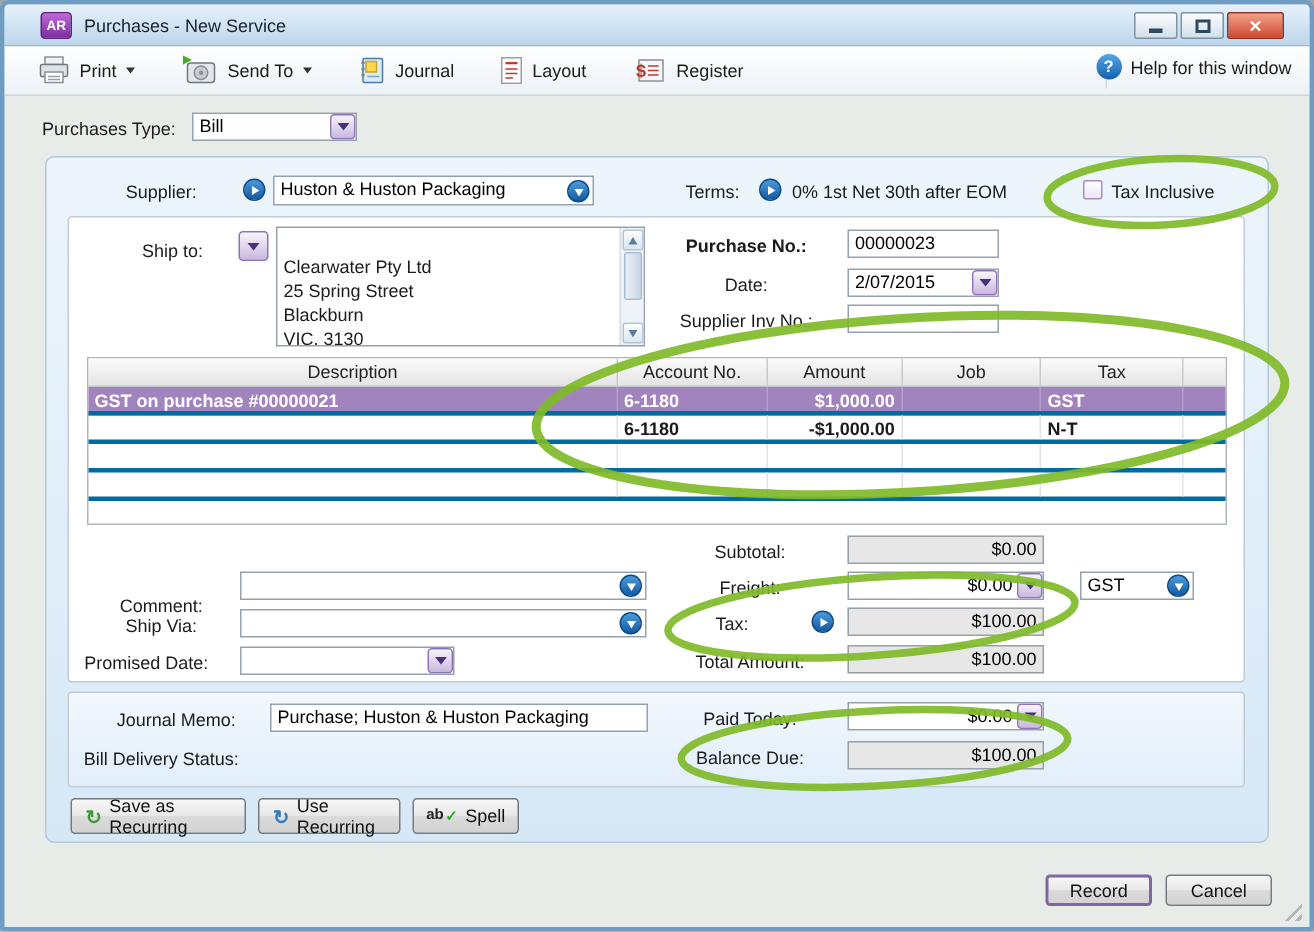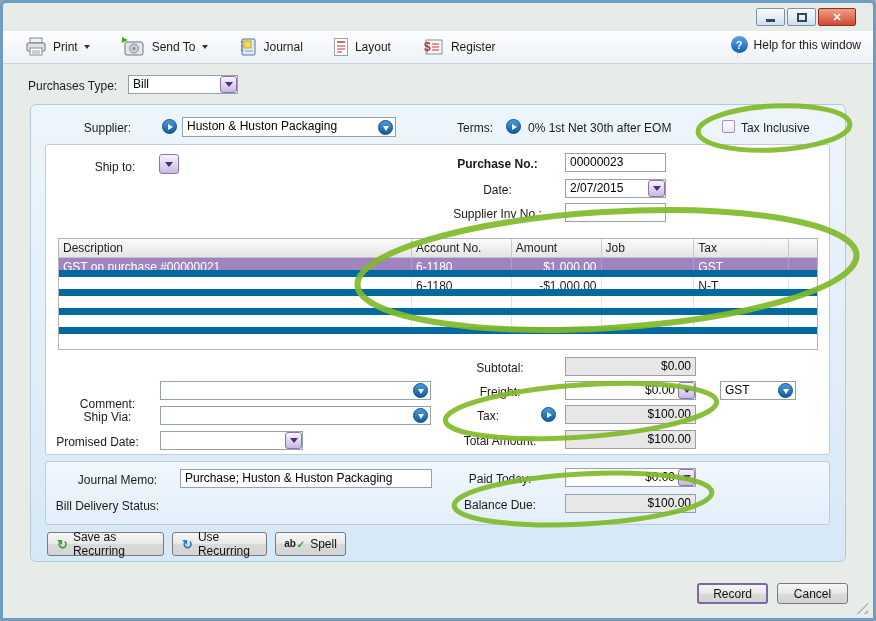--- a/index.html
+++ b/index.html
@@ -84,25 +84,25 @@
     border-bottom:5px solid #5b7e9e; }
   .tri-dn { width:0; height:0; border-left:3.5px solid transparent; border-right:3.5px solid transparent;
     border-top:5px solid #5b7e9e; }
   .sthumb { position:absolute; left:2px; top:16px; width:12px; height:32px;
     background:linear-gradient(90deg,#eaf0f6,#c6d5e4); border:1px solid #a8bccf; border-radius:2px; }
 
   
   .table { position:absolute; left:55px; top:235px; width:760px; height:112px;
     border:1px solid #b0b5ba; background:#fff; }
   .trow { display:flex; height:19px; }
-  .thead { background:linear-gradient(#fbfbfb,#e4e4e4); border-bottom:1px solid #bfc4c8; }
+  .thead { background:linear-gradient(#fbfbfb,#e4e4e4); border-bottom:1px solid #bfc4c8;text-align:center; }
   .cell { padding:2px 4px; border-right:1px solid #dfe3e6; overflow:hidden; white-space:nowrap; line-height:14px; }
   .thead .cell { border-right-color:#c9c9c9; color:#222; }
   .c0{width:354px;} .c1{width:100px;} .c2{width:90px;} .c3{width:93px;} .c4{width:95px;} .c5{width:28px;border-right:none;}
-  .rbody { border-bottom:7px solid #0369a1; }
+  .rbody { border-bottom:3px solid #0369a1;font-weight:bold; }
   .sel { background:#a184be; color:#fff; }
   .sel .cell { border-right-color:#b49cce; }
 
   
   .btn { position:absolute; height:24px; background:linear-gradient(#f6f6f6,#e9e9e9 48%,#dadada 52%,#d3d3d3);
     border:1px solid #747a80; border-radius:3px; display:flex; align-items:center;
     justify-content:center; gap:5px; padding:0 9px; font-size:12px; color:#111; }
   .btn.small { height:21px; }
   .btn.default { border:2px solid #7e68a2; }
   .icon-recur { color:#3f9c35; font-weight:bold; font-size:13px; line-height:13px; }
@@ -114,20 +114,24 @@
     background:repeating-linear-gradient(135deg,#b2b8bd 0 2px,transparent 2px 5px);
     clip-path:polygon(100% 0,100% 100%,0 100%); }
 
   svg.annot { position:absolute; left:0; top:0; pointer-events:none; }
 </style>
 </head>
 <body>
 
 <div id="win">
 
+  <div class="titlebar">
+    <div class="badge">AR</div>
+    <div class="title">Purchases - New Service</div>
+  </div>
   <div class="winbtn" style="left:753px;width:29px;">
       <span class="glyph-min"></span>
     </div>
   <div class="winbtn" style="left:784px;width:29px;">
       <span class="glyph-max"></span>
     </div>
   <div class="winbtn close" style="left:815px;width:38px;">
       <span>✕</span>
     </div>
 
@@ -218,20 +222,31 @@
   <div class="label" style="left:525px;top:118px;">0% 1st Net 30th after EOM</div>
   <div class="checkbox" style="left:719px;top:117px;"></div>
   <div class="label" style="left:738px;top:118px;">Tax Inclusive</div>
 
   <div class="panel-white"></div>
 
   <div class="label r" style="left:72px;top:157px;width:80px;">Ship to:</div>
   <span class="ddp solo" style="left:156px;top:151px;">
       <span class="chev"></span>
     </span>
+  <div class="shipto">
+    <span>Clearwater Pty Ltd
+25 Spring Street
+Blackburn
+VIC, 3130</span>
+    <div class="sbar">
+      <span class="sarr" style="top:1px;"><span class="tri-up"></span></span>
+      <span class="sthumb"></span>
+      <span class="sarr" style="bottom:1px;"><span class="tri-dn"></span></span>
+    </div>
+  </div>
 
   <div class="label r" style="left:432px;top:154px;width:125px;font-weight:bold;">Purchase No.:</div>
   <div class="field" style="left:562px;top:150px;width:101px;">00000023</div>
   <div class="label r" style="left:432px;top:180px;width:125px;">Date:</div>
   <div class="field withdd" style="left:562px;top:176px;width:101px;">
     <span>2/07/2015</span>
     <span class="ddp inset">
         <span class="chev"></span>
       </span>
   </div>

